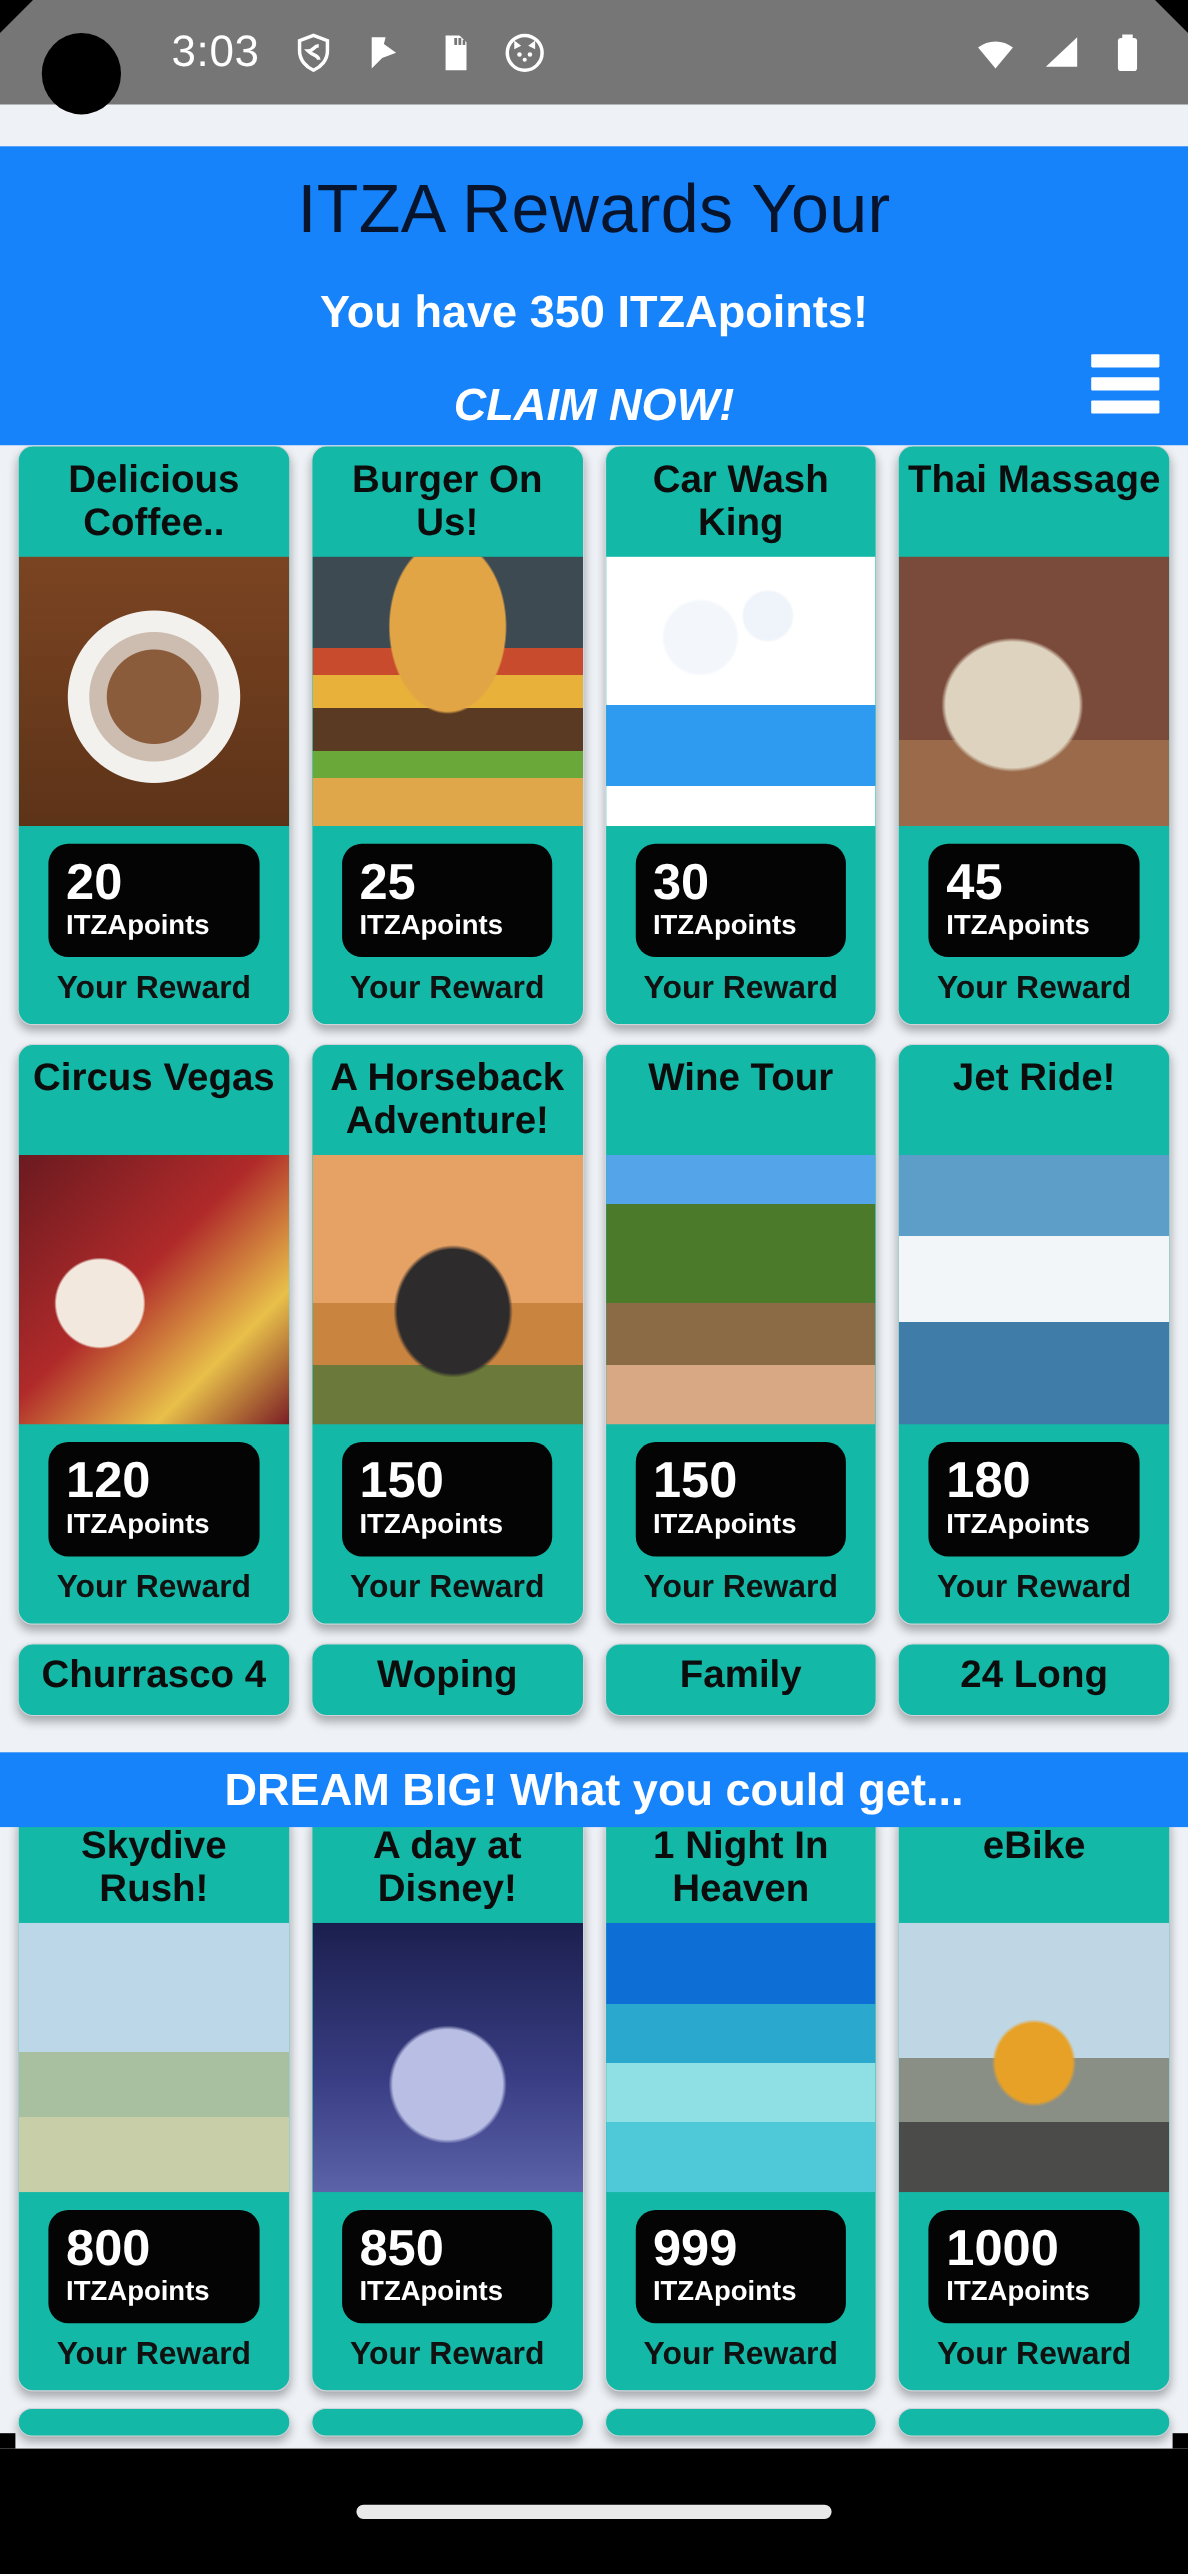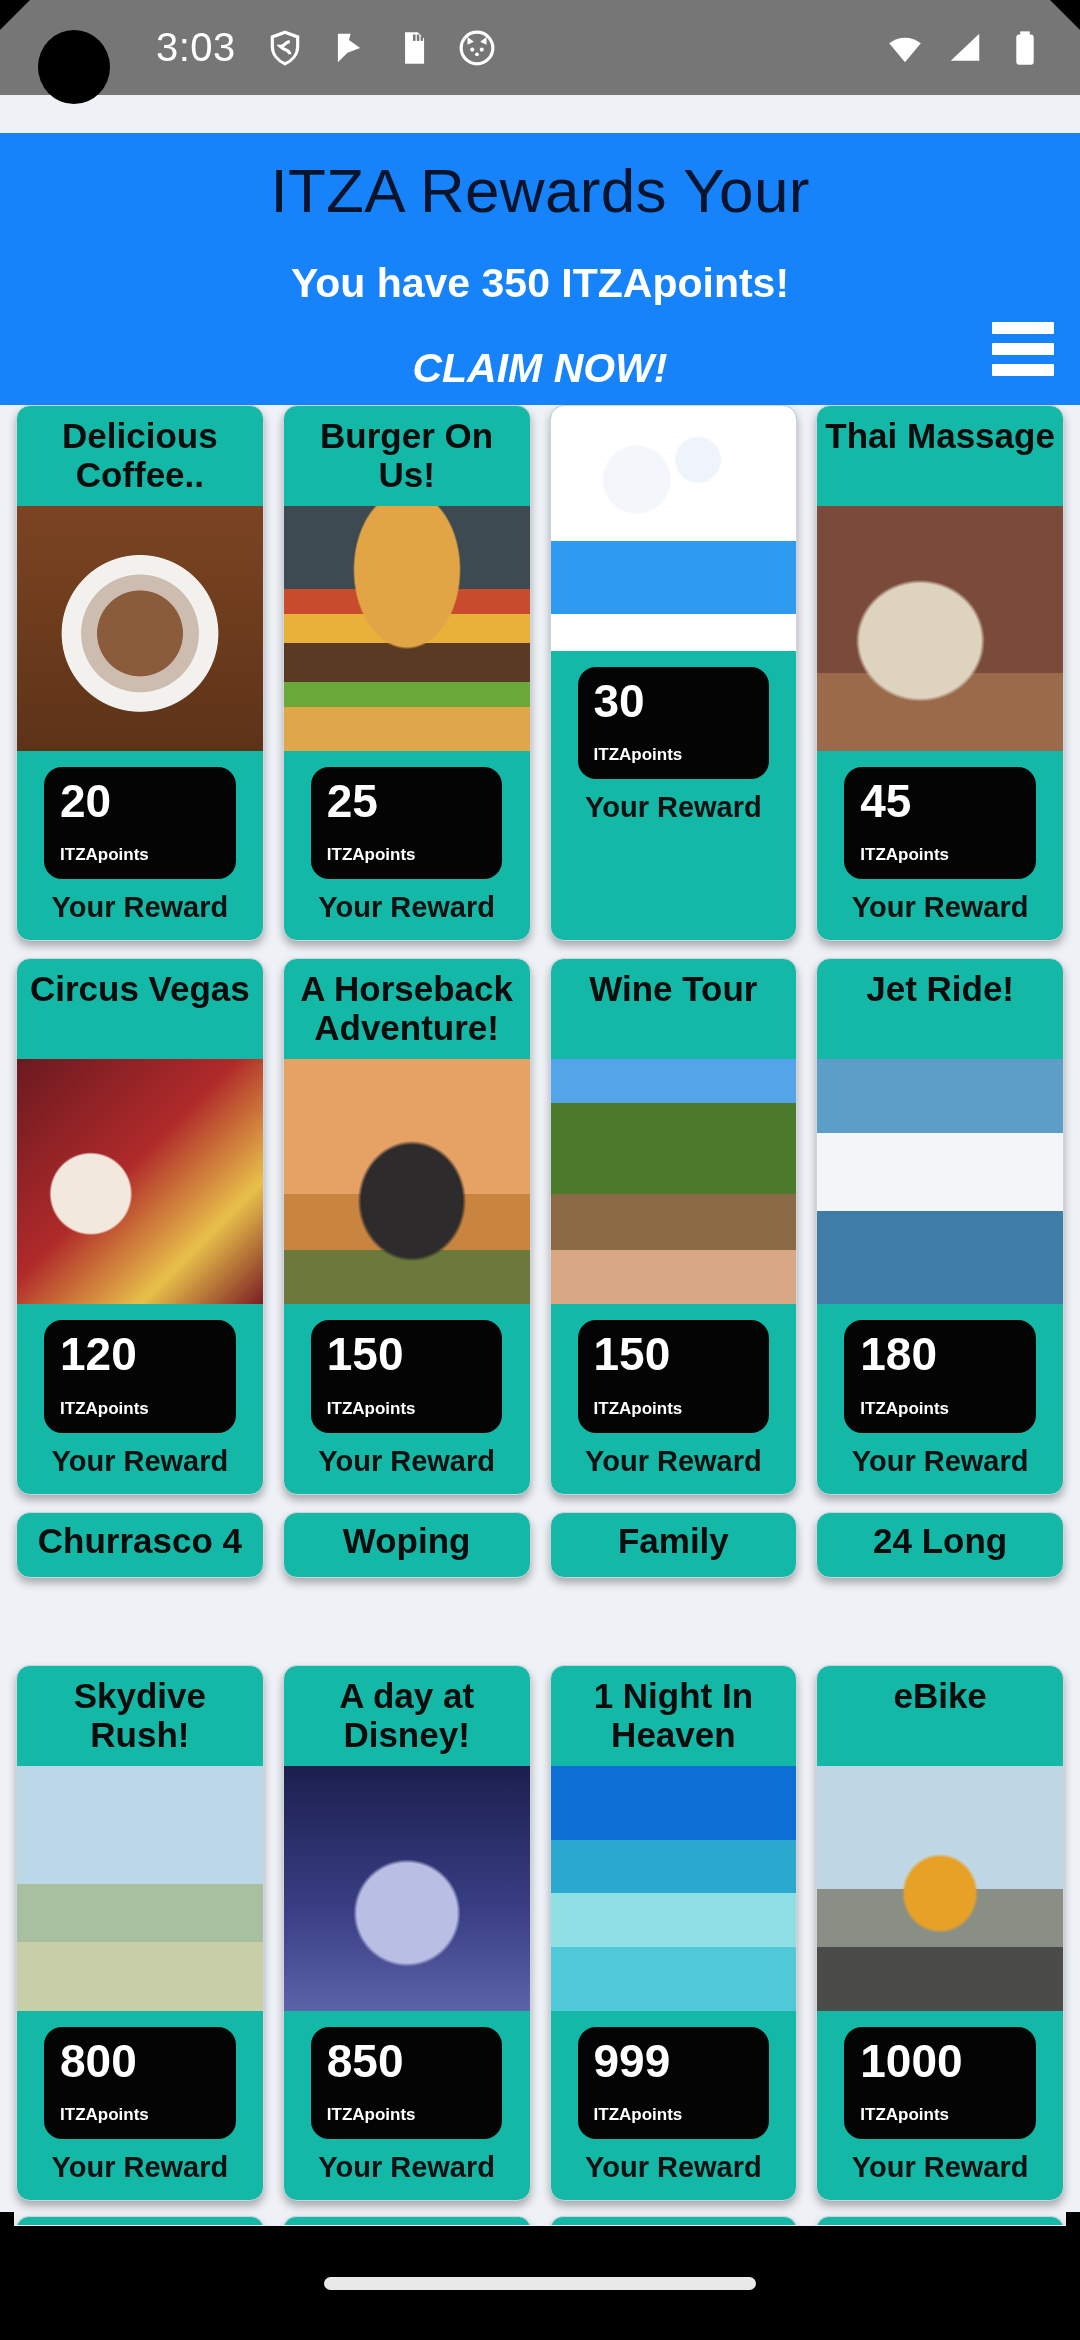--- a/index.html
+++ b/index.html
@@ -72,21 +72,21 @@
   .card-title{
     text-align:center; font-weight:bold; font-size:35px; color:#0c0c0c;
     line-height:1.12; padding:10px 6px 6px; height:100px; overflow:hidden;
   }
   .card-img{ width:100%; height:245px; position:relative; overflow:hidden; }
   .pts{
     margin:16px auto 0; width:78%; background:#040404; border-radius:18px;
     padding:10px 16px 14px; 
   }
   .pts-num{ color:#fff; font-size:46px; font-weight:bold; line-height:1.05; }
-  .pts-lbl{ color:#fff; font-size:17px; font-weight:bold; margin-top:20px; }
+  .pts-lbl{ color:#fff; font-size:25px; font-weight:bold; margin-top:2px; }
   .reward{
     text-align:center; font-size:29px; font-weight:bold; color:#111;
     padding:12px 0 16px;
   }
   
   .row-partial .card{ height:66px; }
   .row-partial .card-title{ height:66px; padding-top:8px; }
 
   
   .banner{
@@ -219,20 +219,21 @@
         <div class="card-img">
             <div class="im g-burger"></div>
           </div>
         <div class="pts">
           <div class="pts-num">25</div>
           <div class="pts-lbl">ITZApoints</div>
         </div>
         <div class="reward">Your Reward</div>
       </div>
       <div class="card">
+        <div class="card-title">Car Wash King</div>
         <div class="card-img">
             <div class="im g-carwash"></div>
           </div>
         <div class="pts">
           <div class="pts-num">30</div>
           <div class="pts-lbl">ITZApoints</div>
         </div>
         <div class="reward">Your Reward</div>
       </div>
       <div class="card">
@@ -360,19 +361,22 @@
     </div>
 
     <div class="row row-partial" style="margin-top:-2px">
       <div class="card" style="height:26px"></div>
       <div class="card" style="height:26px"></div>
       <div class="card" style="height:26px"></div>
       <div class="card" style="height:26px"></div>
     </div>
   </div>
 
+  <div class="banner" style="top:1593px">
+    <span>DREAM BIG! What you could get...</span>
+  </div>
 
   <div class="corner-bl"></div>
   <div class="corner-br"></div>
   <div class="navbar">
     <div class="navpill"></div>
   </div>
 </div>
 
 </body></html>

